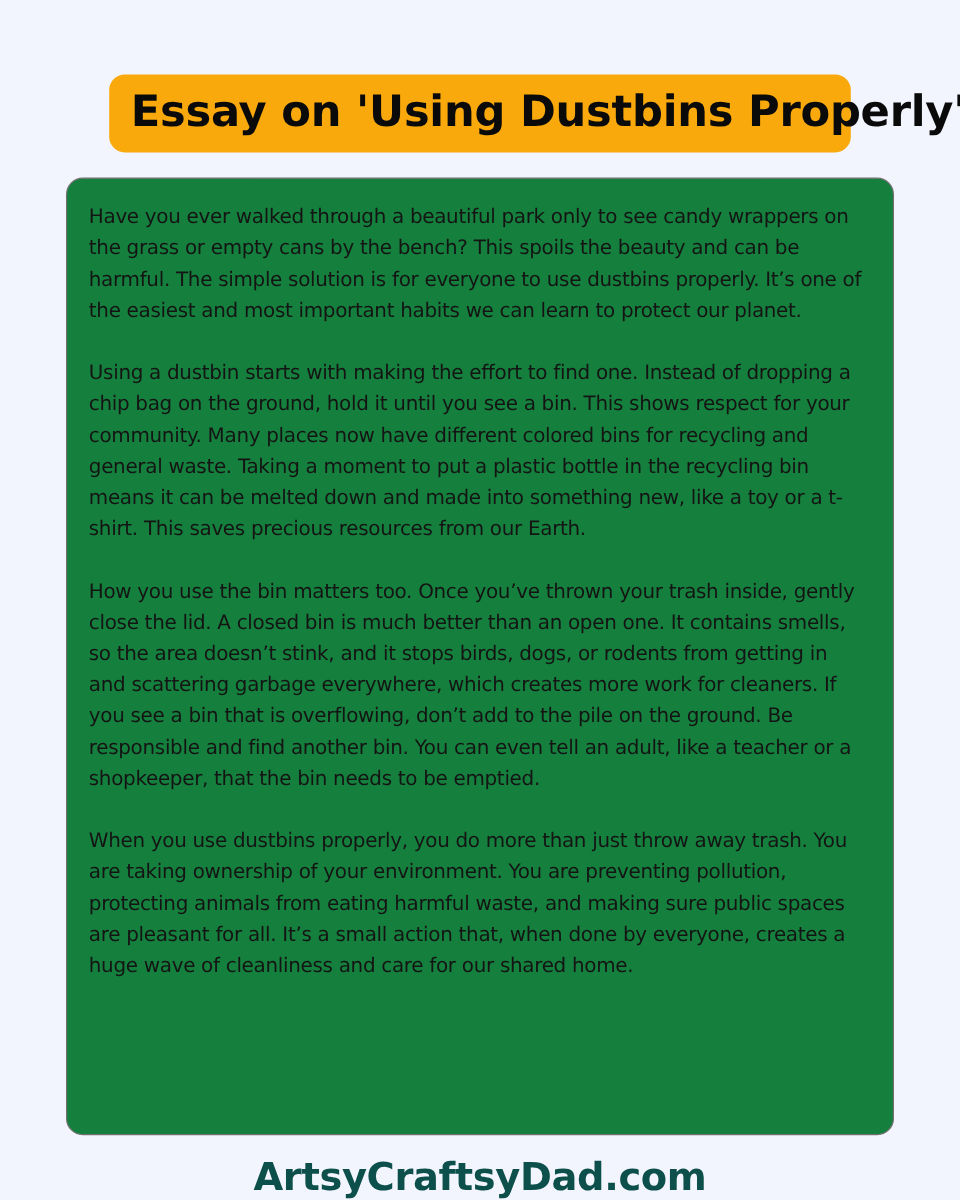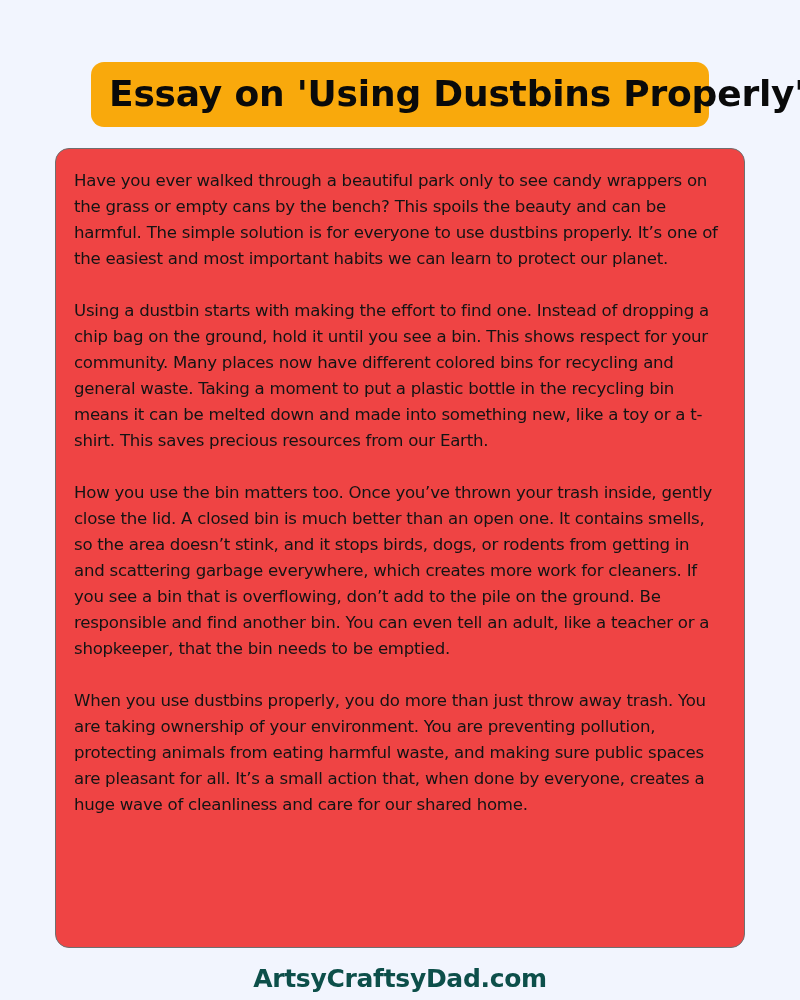--- a/index.html
+++ b/index.html
@@ -44,21 +44,21 @@
     line-height: 1.15;
     white-space: nowrap;
   }
 
   
   .essay-card {
     margin-top: 21px;
     width: 690px;
     height: 800px;
     box-sizing: border-box;
-    background: #ef4444;
+    background: #15803d;
     border: 1.6px solid #6f6f6f;
     border-radius: 14px;
     padding: 19px 22px 19px 18px;
     overflow: hidden;
   }
 
   .essay-body {
     font-family: "DejaVu Sans", sans-serif;
     font-size: 16.6px;
     line-height: 26px;
@@ -74,21 +74,21 @@
     margin-bottom: 0;
   }
 
   
   .site-footer {
     margin-top: 16px;
     text-align: center;
   }
   .site-footer-text {
     font-family: "DejaVu Sans", sans-serif;
-    font-size: 25px;
+    font-size: 32px;
     font-weight: bold;
     color: #0d4f4a;
     letter-spacing: -0.3px;
   }
 </style>
 </head>
 <body>
 
 <div class="page">
 

